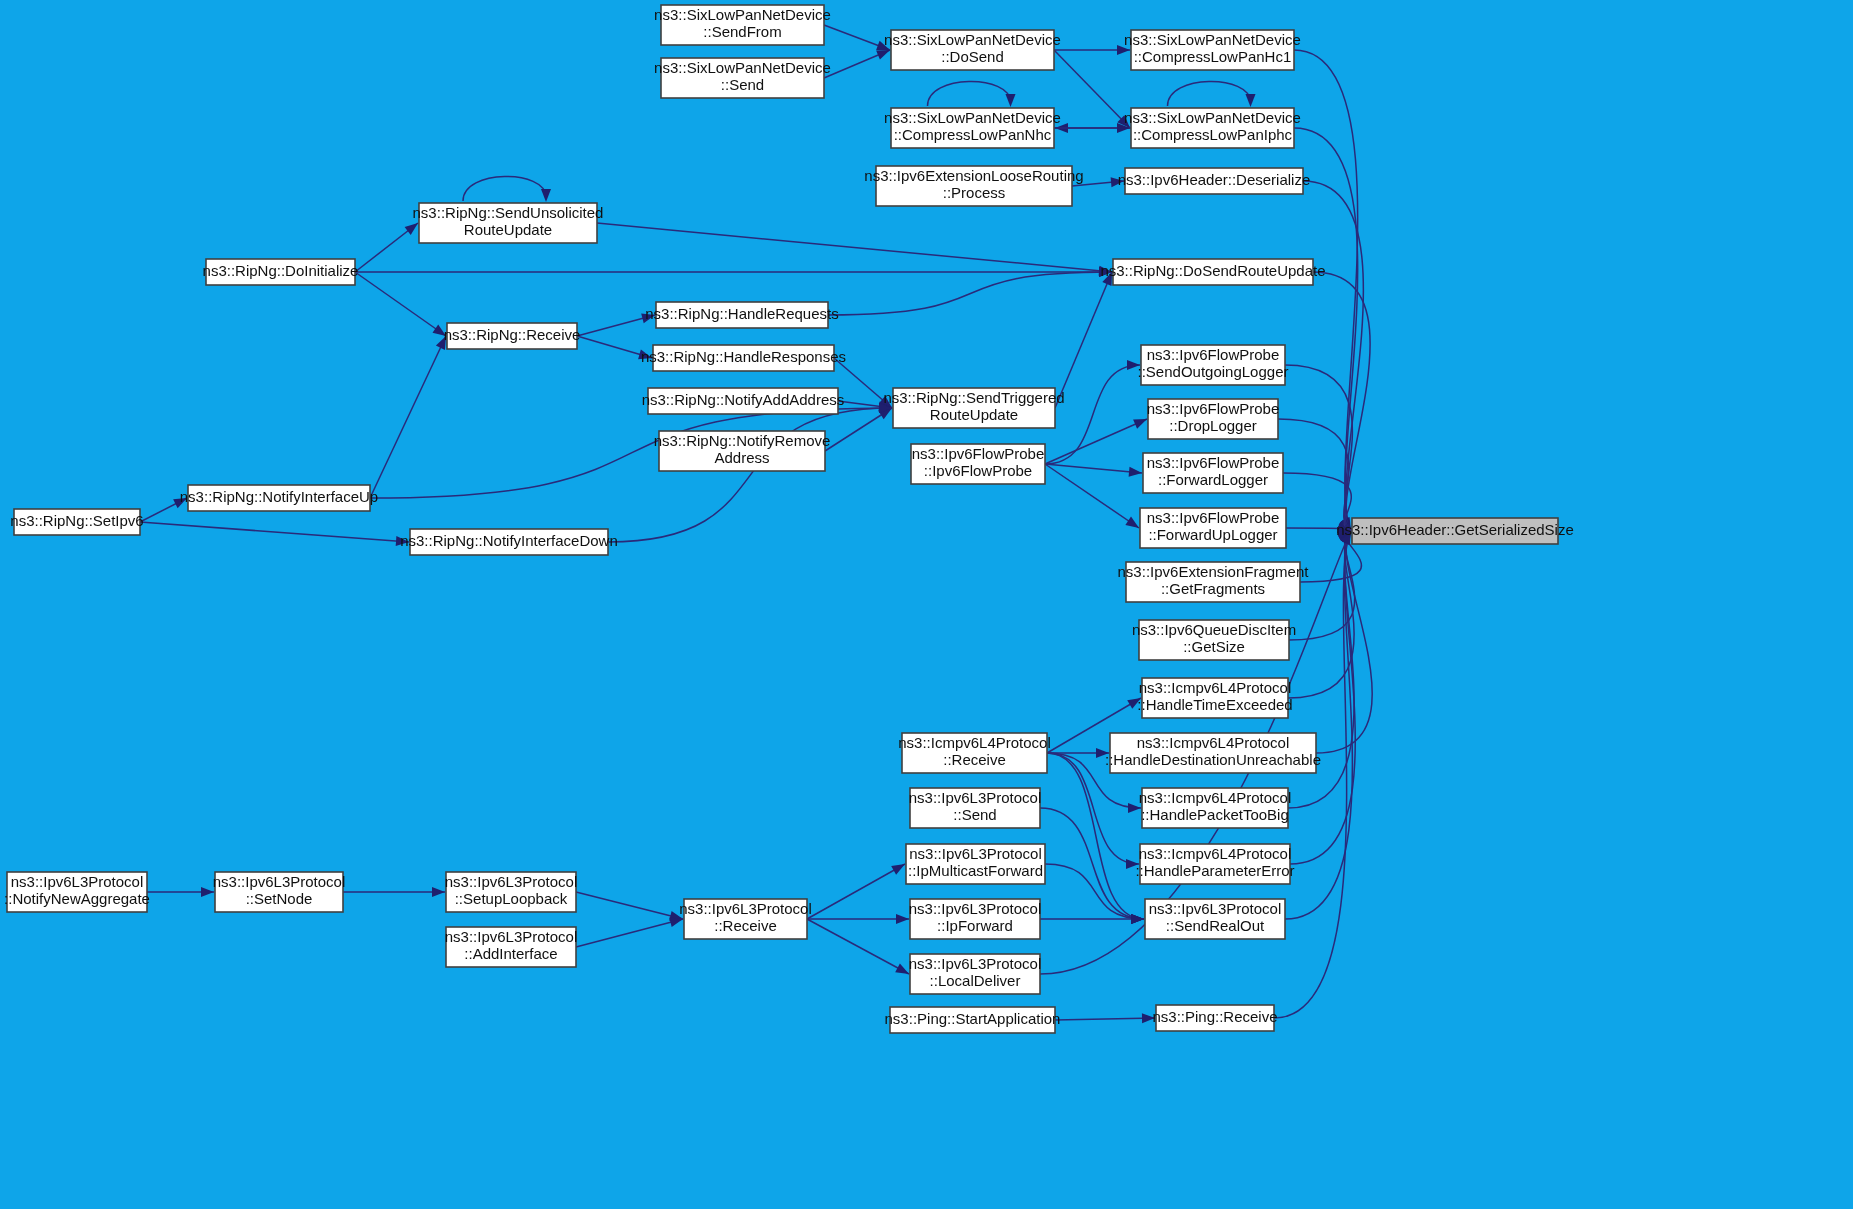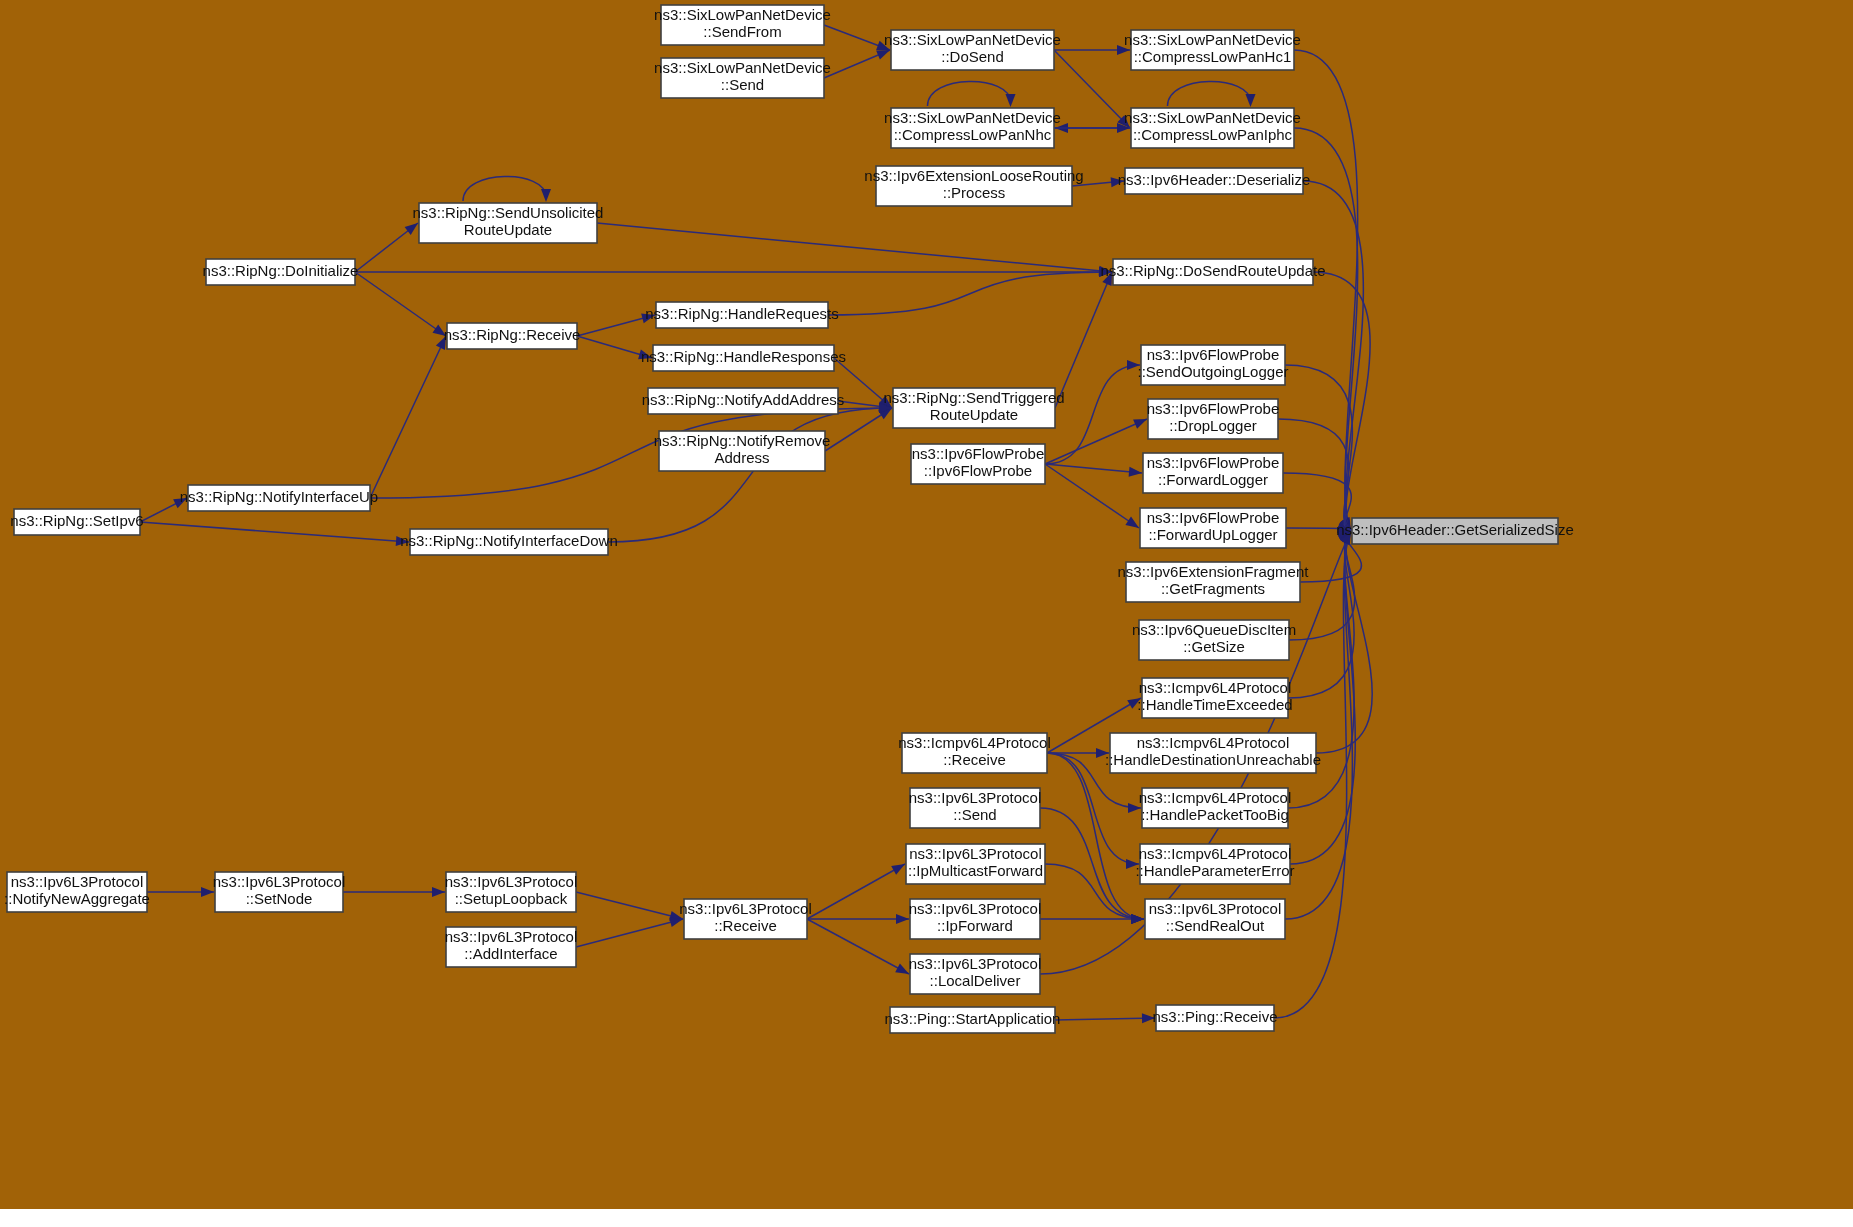--- a/index.html
+++ b/index.html
@@ -4,21 +4,21 @@
 <style>
   html, body {
     margin: 0;
     padding: 0;
     background: #ffffff;
   }
   #canvas-wrap {
     position: relative;
     width: 1853px;
     height: 1209px;
-    background: #a16207;
+    background: #0ea5e9;
     overflow: hidden;
     font-family: "Liberation Sans", sans-serif;
   }
   svg#graph {
     position: absolute;
     left: 0;
     top: 0;
     width: 1853px;
     height: 1227px;
   }

